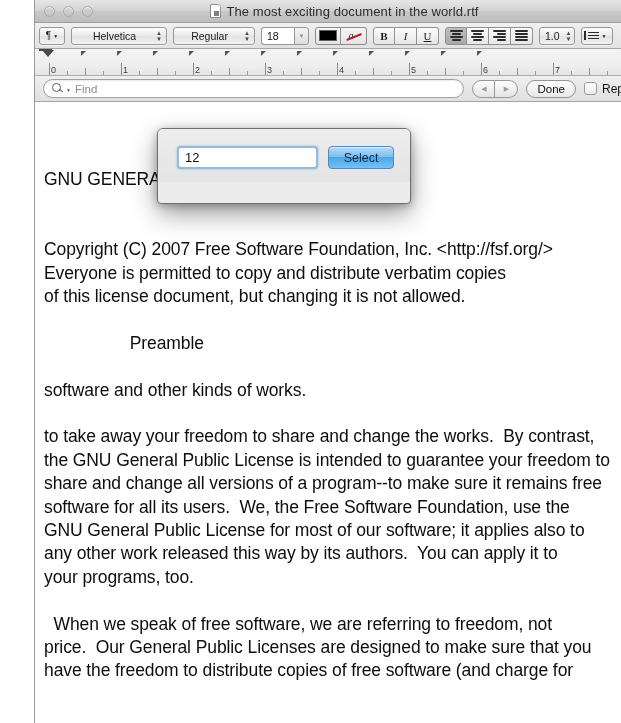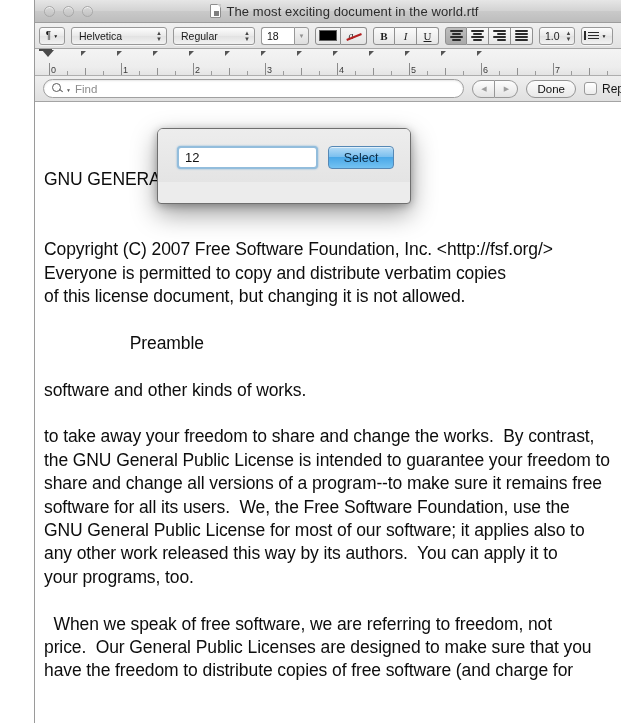--- a/index.html
+++ b/index.html
@@ -91,21 +91,21 @@
     background: linear-gradient(to bottom, #fdfdfd 0%, #e9e9e9 50%, #e2e2e2 51%, #f2f2f2 100%);
     border: 1px solid #989898;
     border-radius: 3px;
     display: flex; align-items: center;
     font-size: 10.5px; color: #1a1a1a;
     box-shadow: 0 1px 0 rgba(255,255,255,.65);
   }
   .popup {
     padding: 0 4px 0 7px; position: relative;
   }
-  .popup .lbl { flex: 1; white-space: nowrap; }
+  .popup .lbl { flex: 1; white-space: nowrap; text-align: center; }
   .stepper-glyph {
     margin-left: 6px; display: inline-flex; flex-direction: column;
     line-height: 0; color: #444;
   }
   .stepper-glyph i { font-style: normal; font-size: 6px; line-height: 6px; }
   .para-btn { width: 26px; justify-content: center; gap: 2px; padding: 0 3px; }
   .para-btn .pg { font-size: 10px; }
   .para-btn .car { font-size: 5px; }
   .font-popup { width: 96px; }
   .style-popup { width: 82px; }

